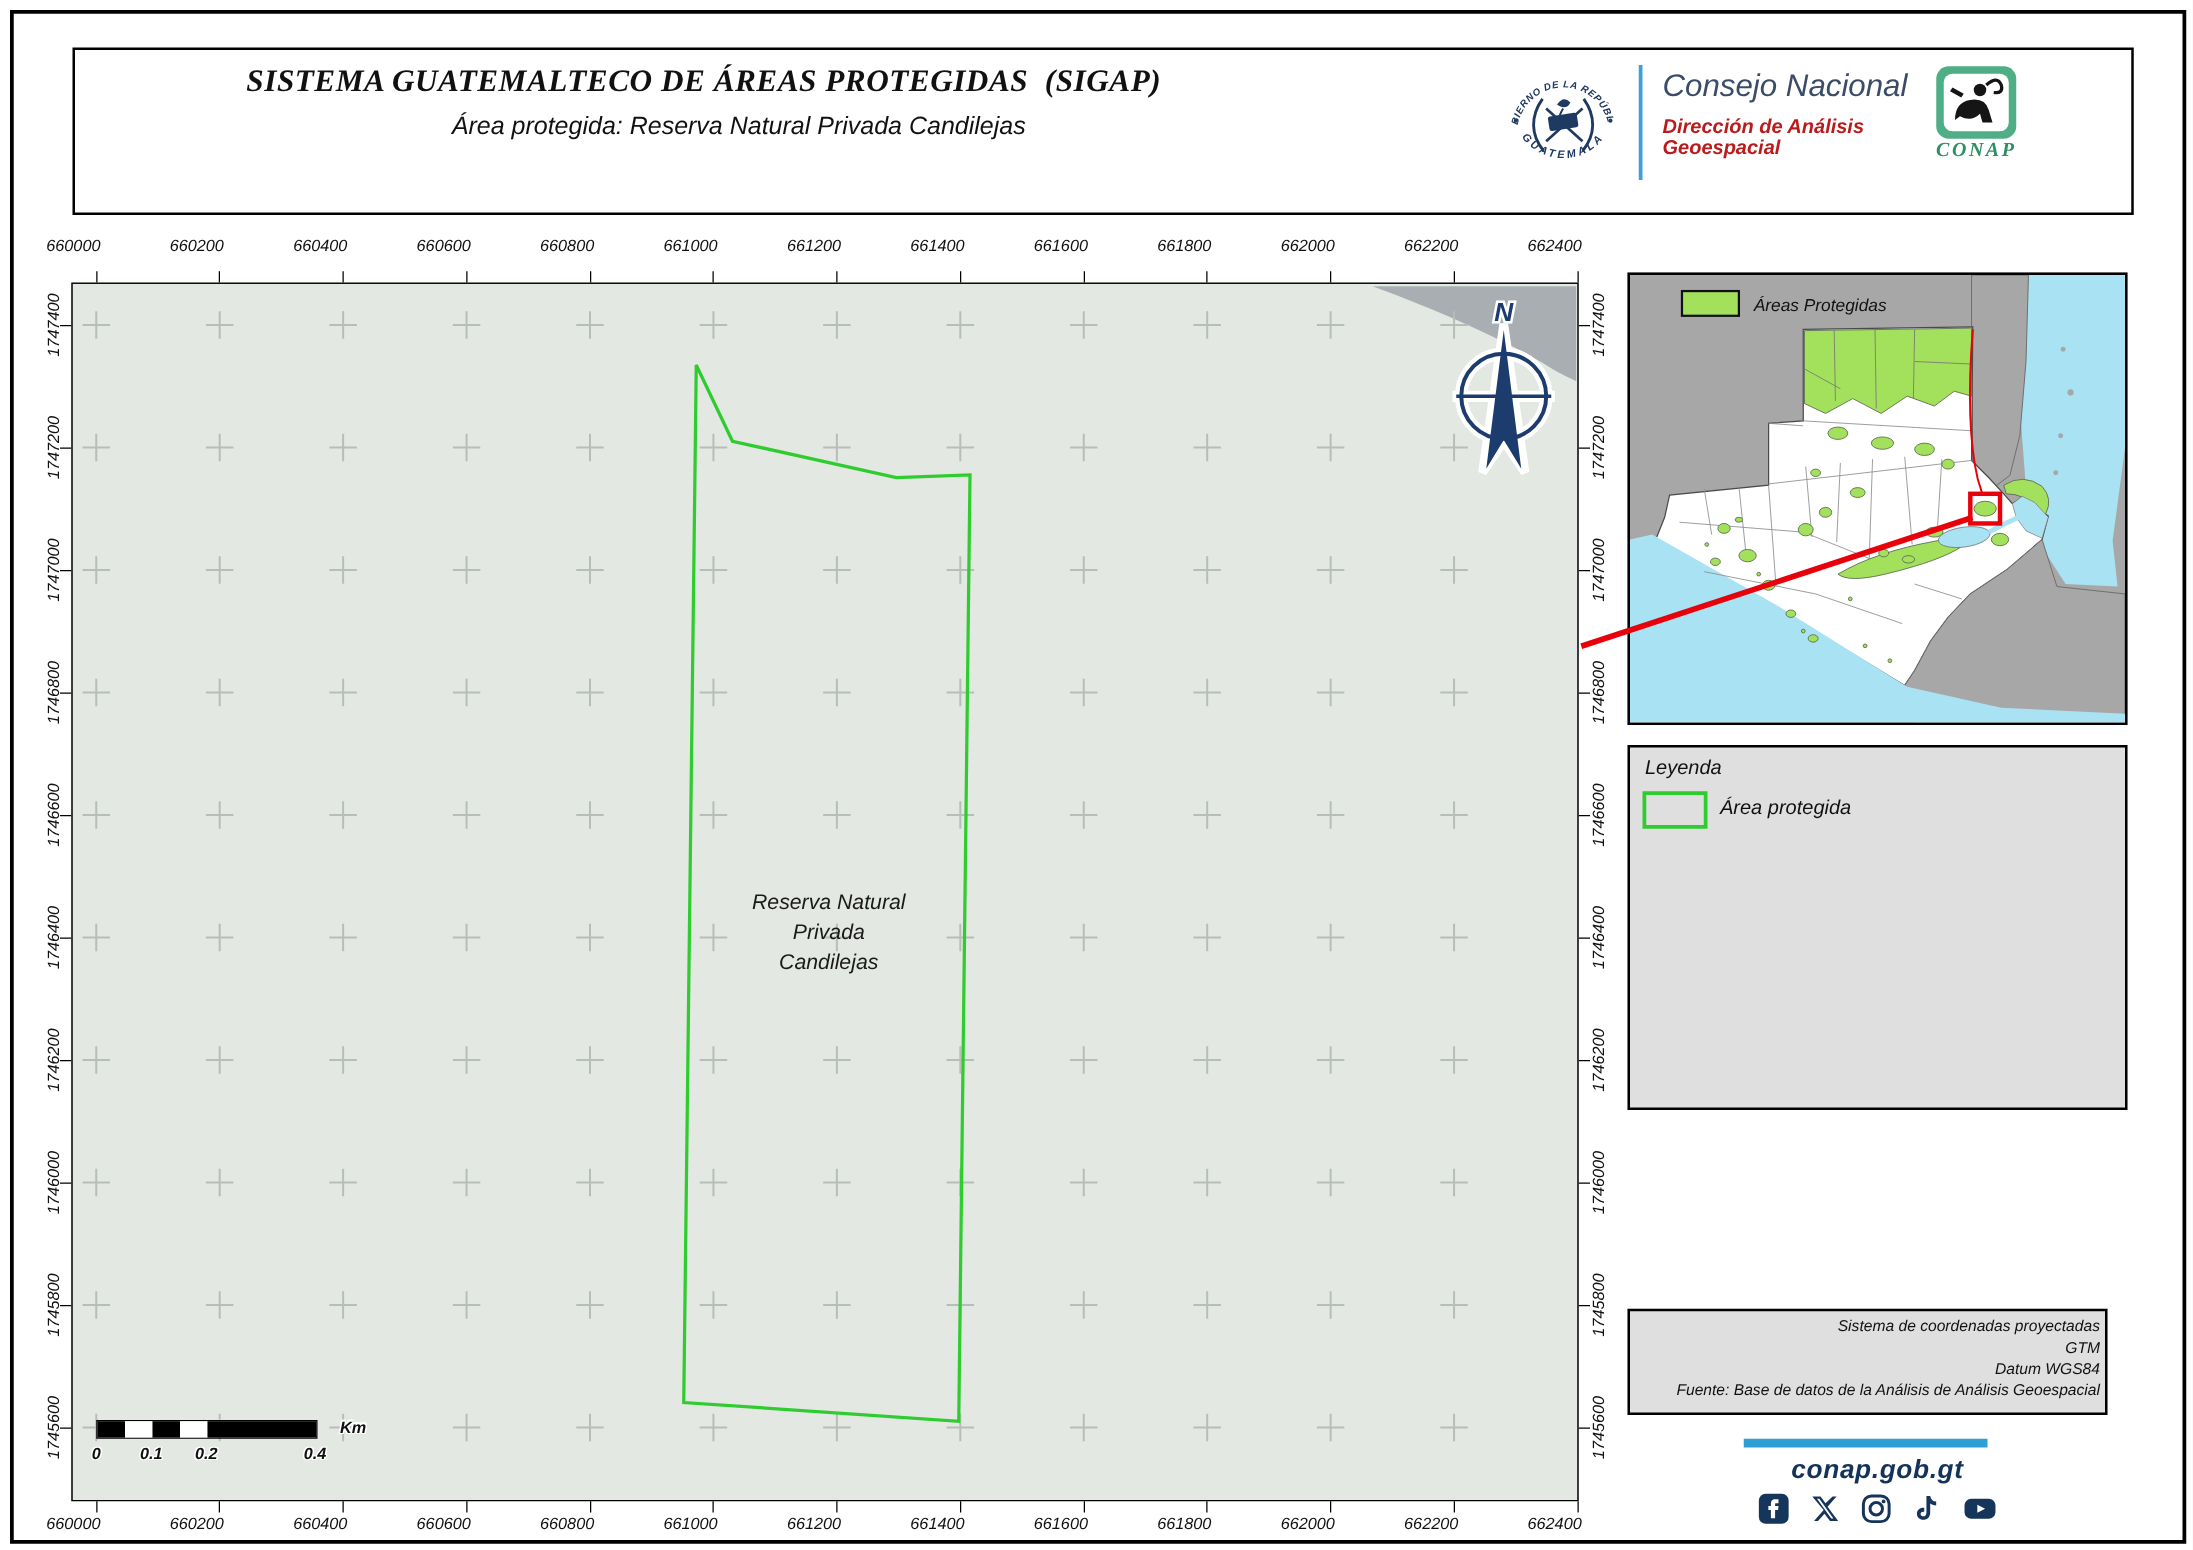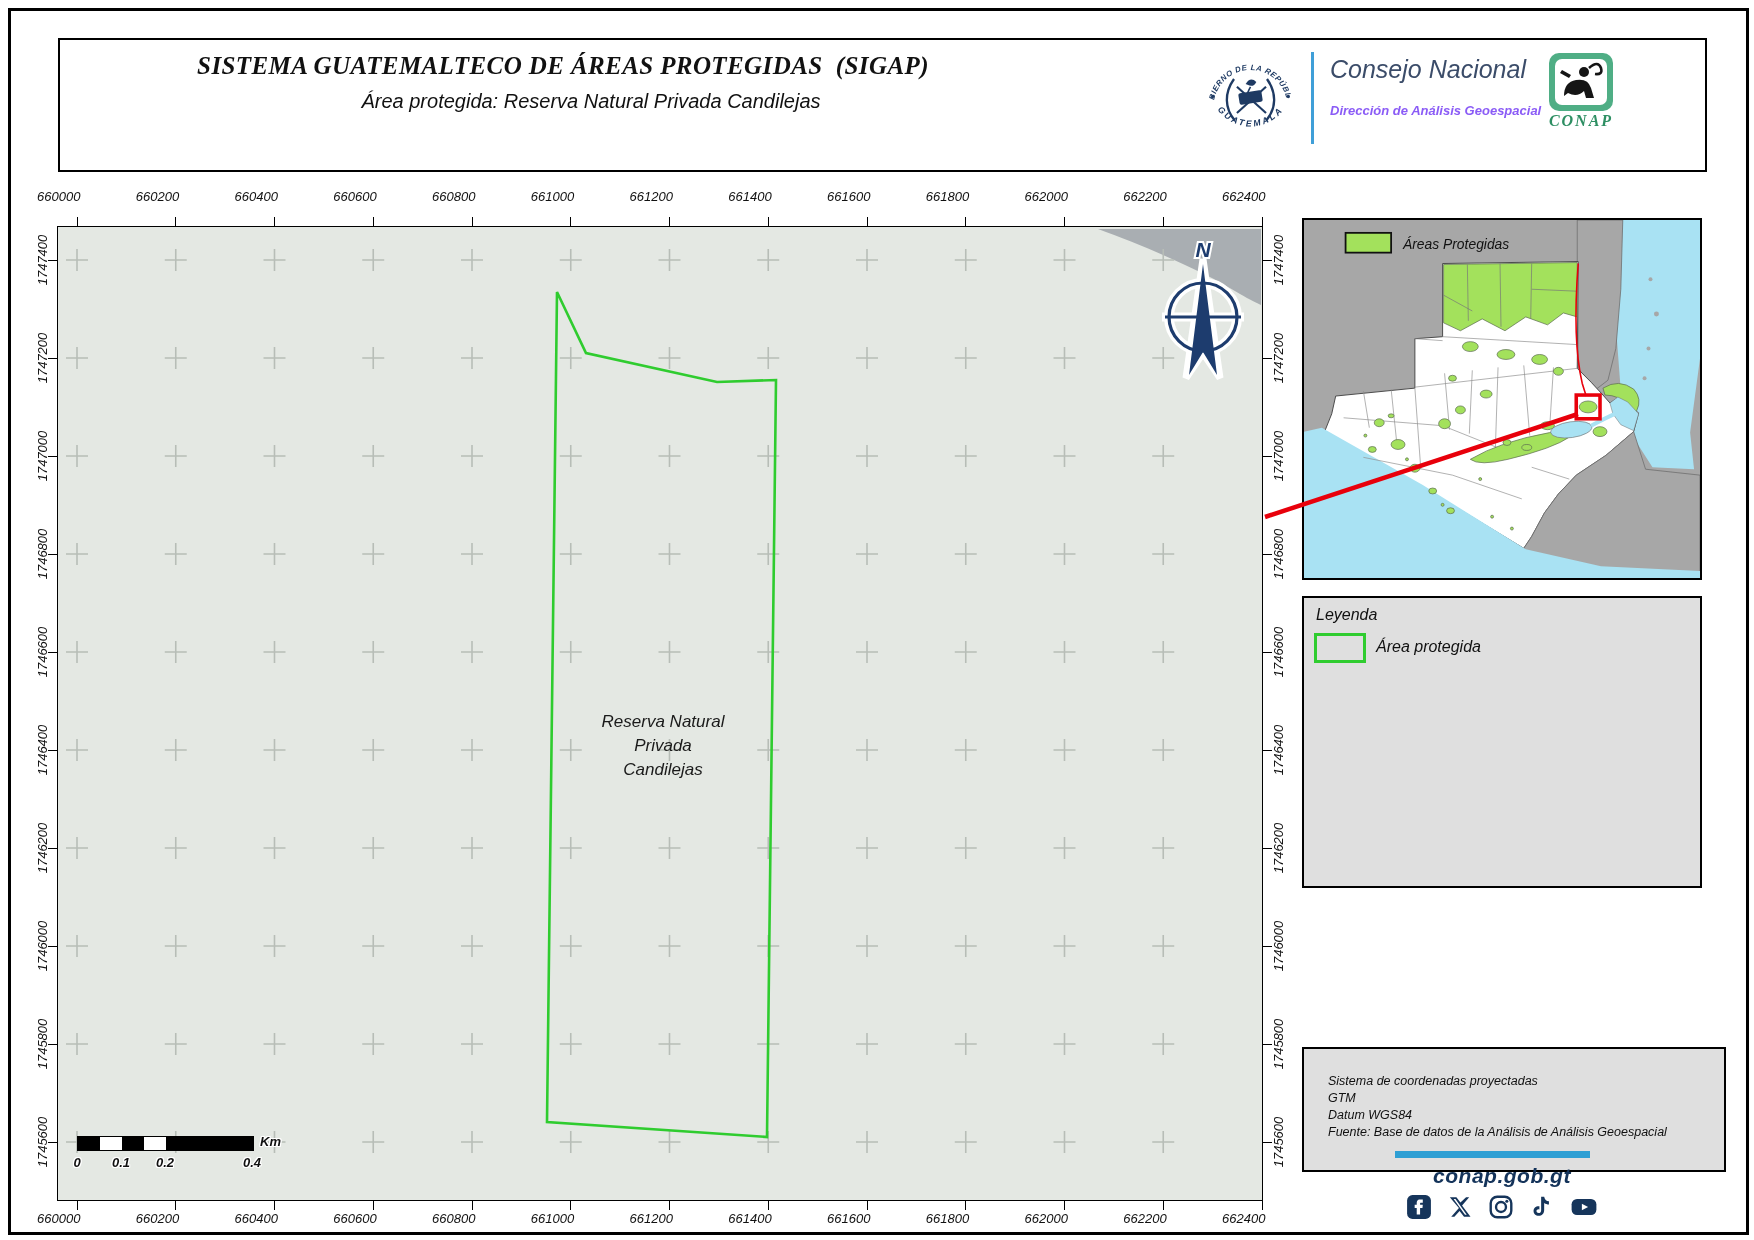--- a/index.html
+++ b/index.html
@@ -10,50 +10,50 @@
   
   #header-box{left:58px;top:38px;width:1645px;height:130px;border:2px solid #000;background:#fff;}
   #page-title{left:58px;top:52px;width:1010px;text-align:center;
      font-family:"Liberation Serif",serif;font-weight:bold;font-size:25px;color:#111;
      letter-spacing:.4px;white-space:pre;}
   #page-subtitle{left:58px;top:90px;width:1010px;text-align:center;font-size:20px;color:#111;margin-left:28px;}
   #org-divider{left:1311px;top:52px;width:3px;height:92px;background:#3f9fd8;}
   #org-block{left:1330px;top:56px;width:230px;line-height:1.05;}
   .org1{font-size:25px;color:#3b4c69;}
   .org2{font-size:25px;font-weight:bold;color:#1c3160;margin-top:3px;}
-  .org3{font-size:13px;font-weight:bold;color:#8b5cf6;margin-top:22px;}
+  .org3{font-size:16px;font-weight:bold;color:#b91c1c;margin-top:12px;}
   #conap-word{left:1538px;top:112px;width:86px;text-align:center;
      font-family:"Liberation Serif",serif;font-weight:bold;font-size:16px;
      letter-spacing:2px;color:#2e8f63;}
   
   #map-frame{left:57px;top:226px;width:1206px;height:975px;border:2px solid #000;box-sizing:border-box;}
   #map-svg{left:58px;top:227px;}
   .xlab{position:absolute;width:80px;font-size:13px;color:#111;}
   .ylab{position:absolute;width:90px;height:14px;text-align:center;font-size:13px;color:#111;
         transform:rotate(-90deg);}
   .tick{position:absolute;background:#000;}
   .halo{text-shadow:-1px -1px 0 #fff,1px -1px 0 #fff,-1px 1px 0 #fff,1px 1px 0 #fff,
-        -1px 0 0 #fff,1px 0 0 #fff,0 -1px 0 #fff,0 1px 0 #fff;}
+        -1px 0 0 #fff,1px 0 0 #fff,0 -1px 0 #fff,0 1px 0 #fff;margin-left:12px;}
   #area-label{left:563px;top:710px;width:200px;text-align:center;font-size:17px;
         line-height:24px;color:#1a1a1a;z-index:3;}
   
   #scalebar{left:77px;top:1136px;height:13px;display:flex;border:1px solid #000;z-index:3;}
   .sb-seg{height:13px;}
   .sb-lab{position:absolute;top:1155px;width:40px;margin-left:-20px;text-align:center;
         font-weight:bold;font-size:13px;color:#111;z-index:3;}
   #sb-unit{left:260px;top:1134px;font-weight:bold;font-size:13px;color:#111;z-index:3;}
   
   .panel{border:2px solid #000;background:#dfdfdf;}
   #inset-box{left:1302px;top:218px;width:396px;height:358px;border:2px solid #000;background:#a7a7a7;}
   #legend-panel{left:1302px;top:596px;width:396px;height:288px;}
   #legend-title{left:1316px;top:606px;font-size:16px;color:#111;}
   #legend-swatch{left:1314px;top:633px;width:46px;height:24px;border:3px solid #2fcc2f;}
   #legend-item-label{left:1376px;top:638px;font-size:16px;color:#111;}
-  #info-panel{left:1302px;top:1047px;width:372px;height:73px;padding:24px;
-      font-size:12.5px;line-height:17px;color:#111;}
+  #info-panel{left:1302px;top:1047px;width:372px;height:73px;padding:4px;
+      font-size:12.5px;line-height:17px;color:#111;text-align:right;}
   #blue-bar{left:1395px;top:1151px;width:195px;height:7px;background:#2e9fd4;}
   #website{left:1302px;top:1164px;width:400px;text-align:center;font-weight:bold;
       font-size:21px;letter-spacing:.5px;color:#14335a;}
   #social-row{left:1302px;top:1194px;width:400px;display:flex;justify-content:center;gap:15px;}
   #social-row svg{display:block;}
   #red-overlay{left:0;top:0;pointer-events:none;z-index:6;}
   .z2{z-index:2;}
 </style>
 </head>
 <body>

